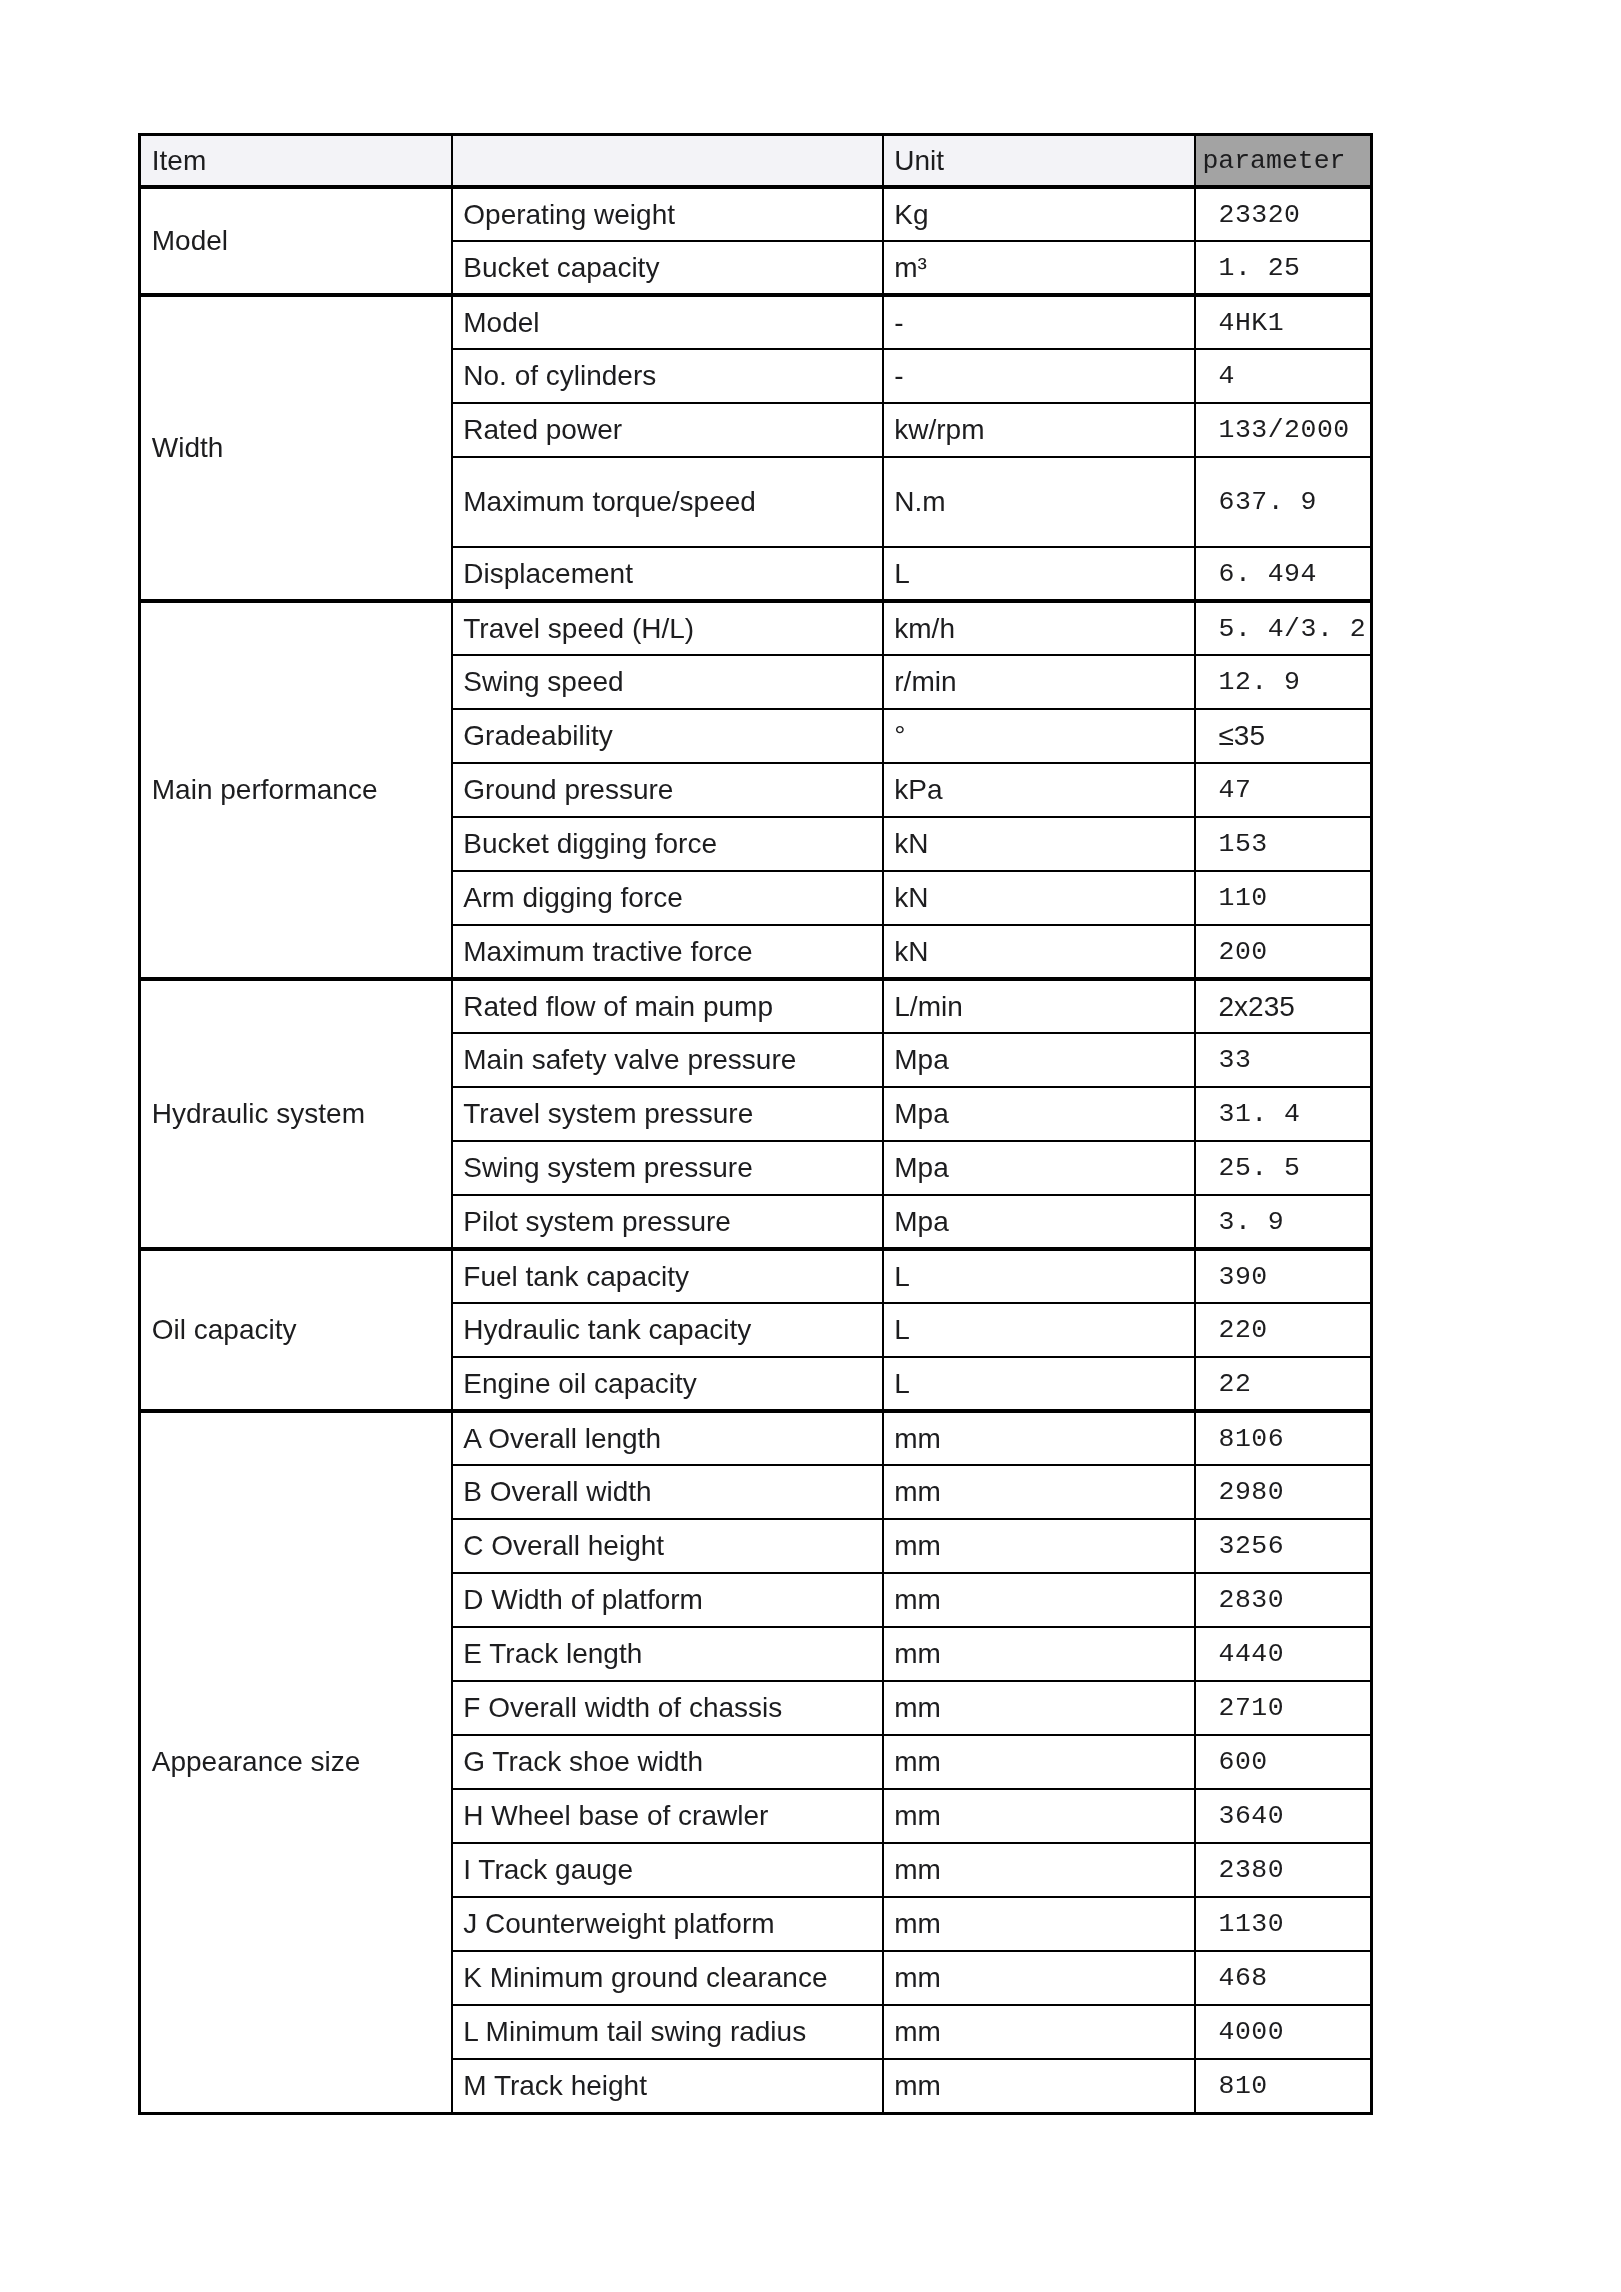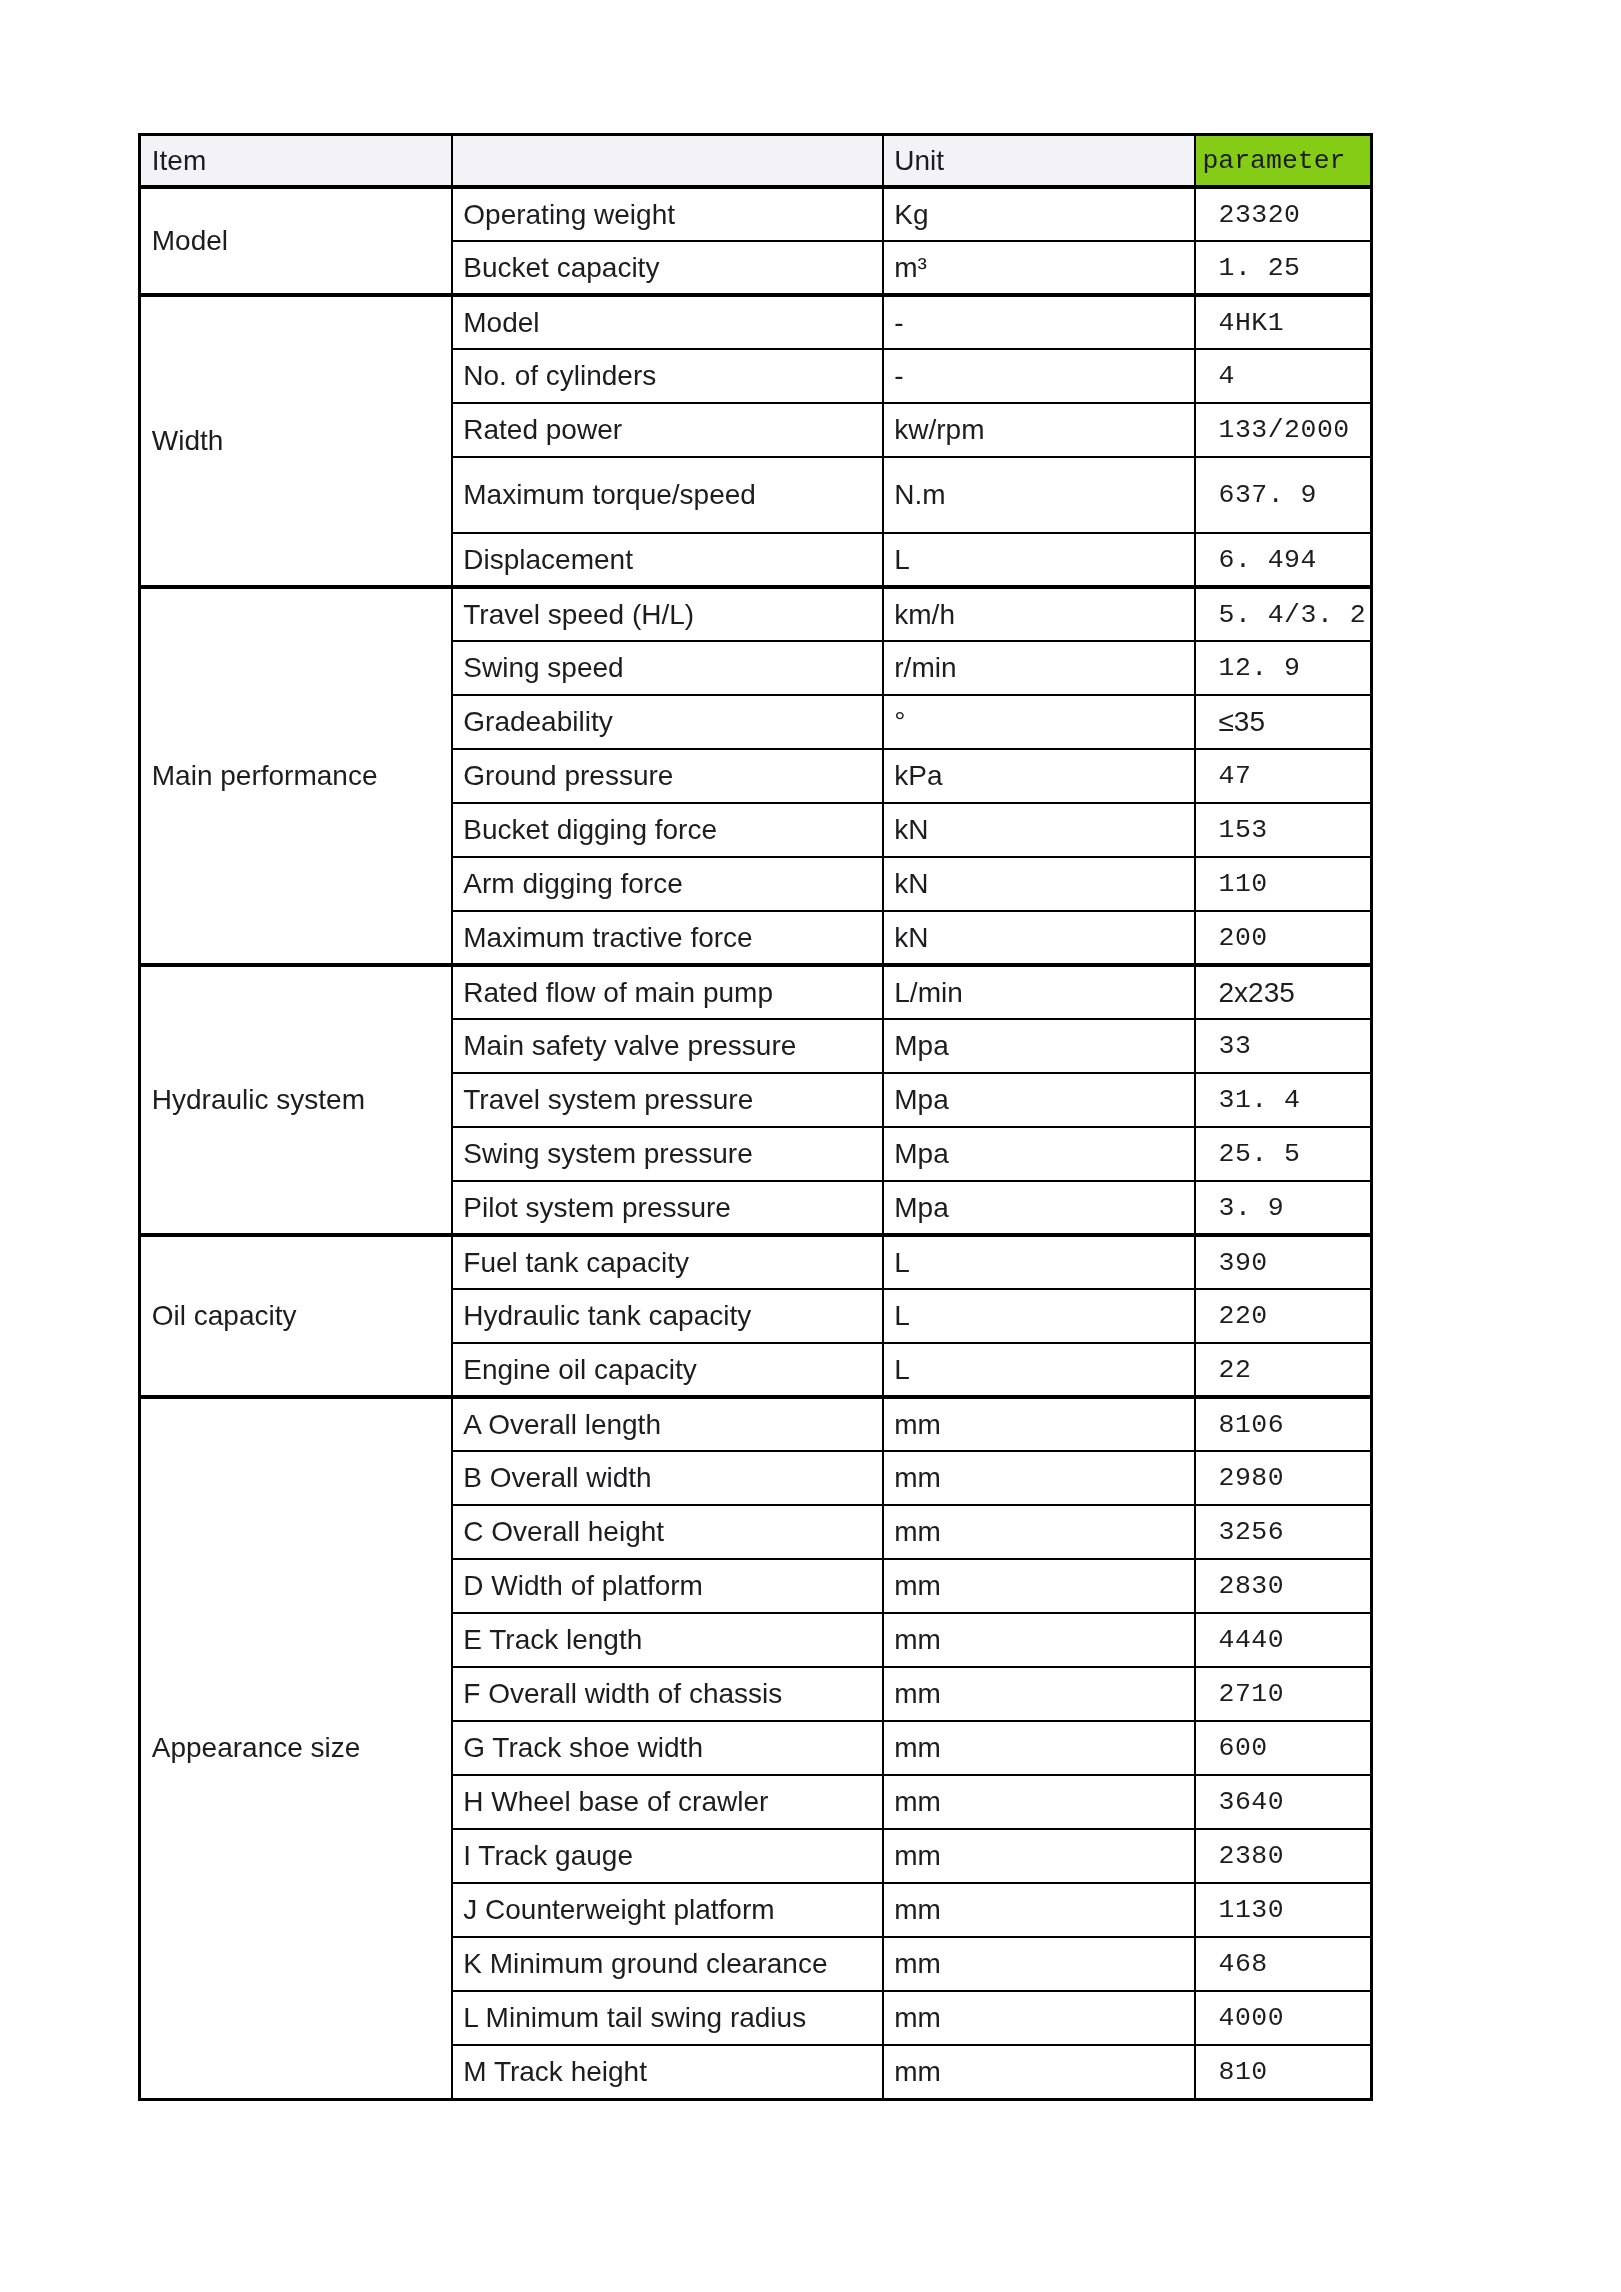--- a/index.html
+++ b/index.html
@@ -35,27 +35,27 @@
     overflow: hidden;
     white-space: nowrap;
   }
   .spec-table thead th {
     height: 49px;
     background: #f3f3f7;
     font-size: 28px;
     border-bottom-width: 4.9px;
   }
   .spec-table thead th.param-header {
-    background: #84cc16;
+    background: #a3a3a3;
     font-family: "Liberation Mono", "DejaVu Sans Mono", monospace;
     font-size: 26.5px;
     padding-left: 6.9px;
   }
   .spec-table tbody tr { height: 54px; }
-  .spec-table tbody tr.tall { height: 76px; }
+  .spec-table tbody tr.tall { height: 90px; }
   .spec-table tbody tr.group-start td { border-top-width: 4.9px; }
   .spec-table td.group-cell {
     font-size: 28px;
     background: #ffffff;
   }
   .spec-table td.item-cell {
     font-size: 28px;
   }
   .spec-table td.unit-cell {
     font-size: 28px;

